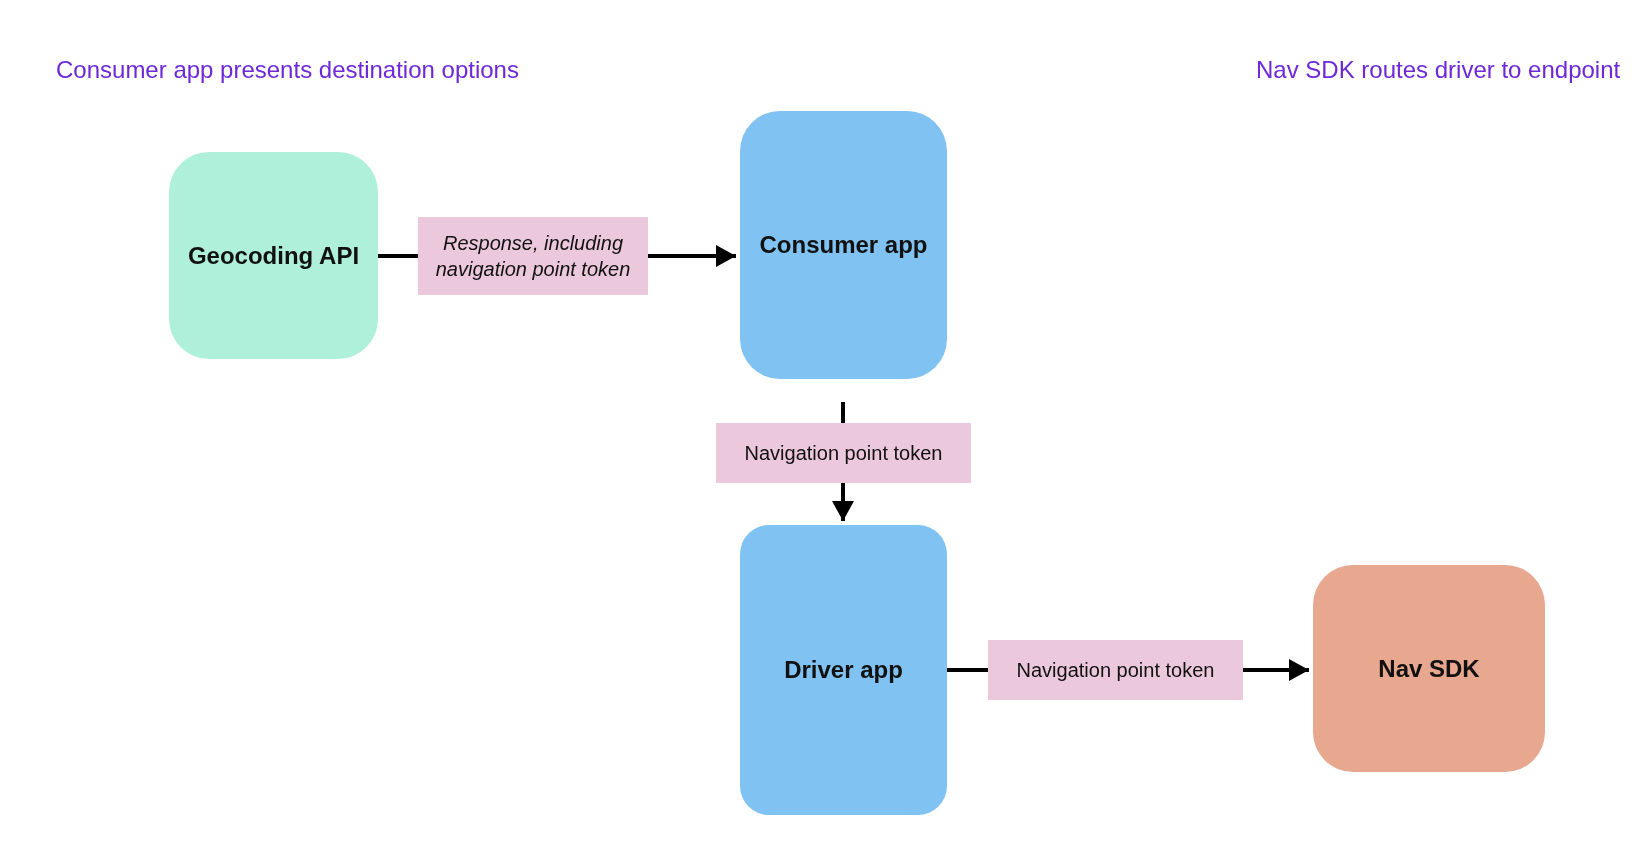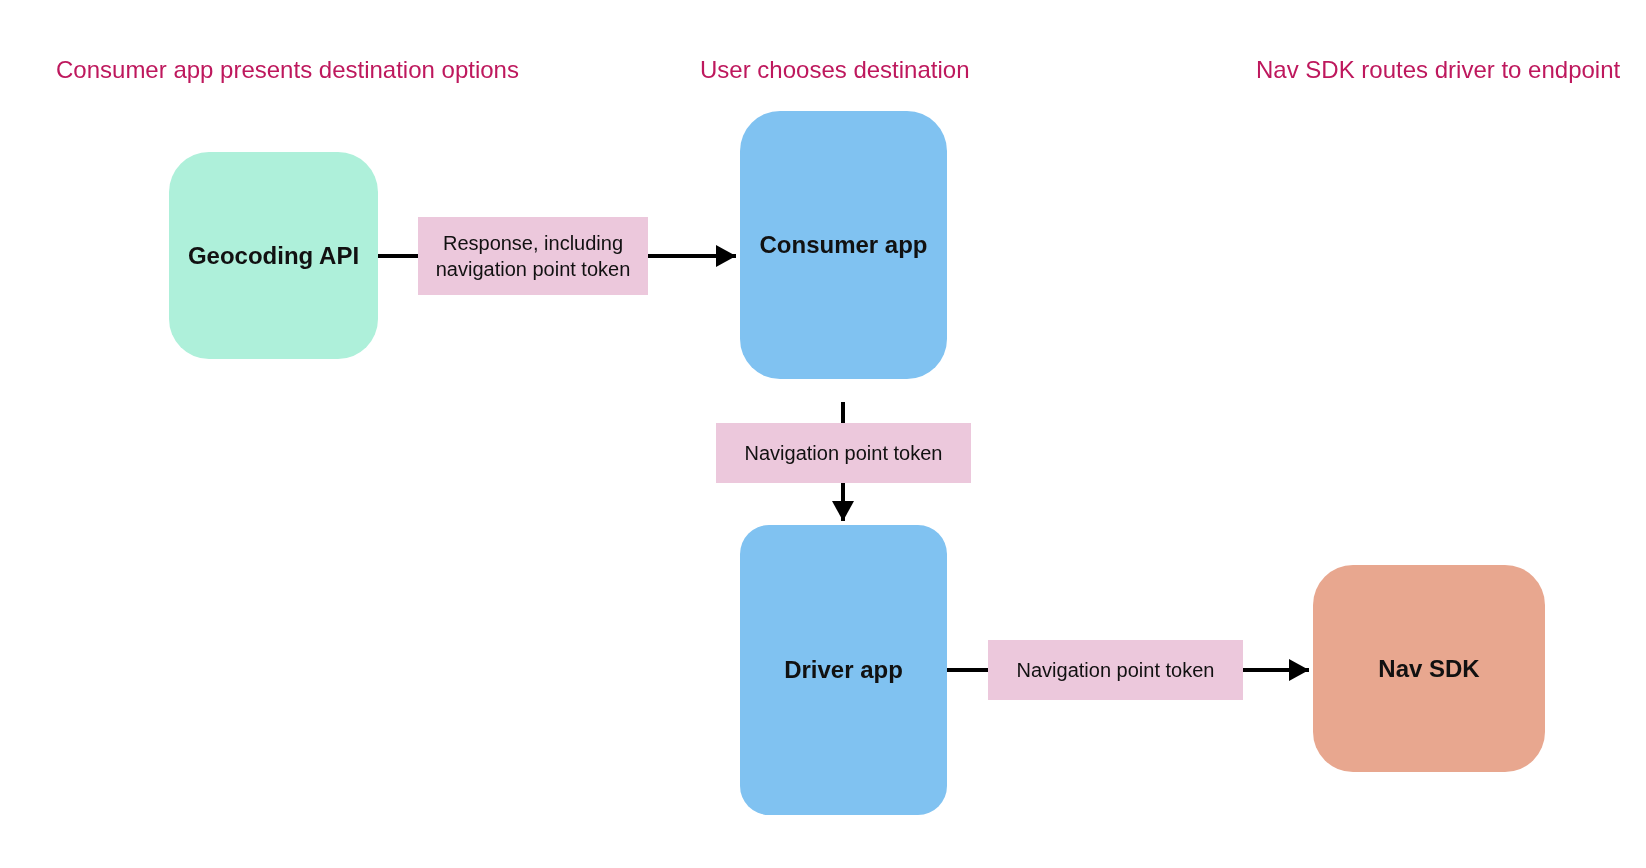--- a/index.html
+++ b/index.html
@@ -12,21 +12,21 @@
     position: relative;
     width: 1646px;
     height: 868px;
     background: #ffffff;
     overflow: hidden;
   }
   .stage-label {
     position: absolute;
     font-size: 24px;
     font-weight: 400;
-    color: #be185d;
+    color: #6d28d9;
     white-space: nowrap;
     line-height: 28px;
   }
   .node {
     position: absolute;
     border-radius: 40px;
     display: flex;
     align-items: center;
     justify-content: center;
     text-align: center;
@@ -50,35 +50,34 @@
     left: 0;
     top: 0;
     width: 1646px;
     height: 868px;
   }
   #node-geocoding-api { left: 169px; top: 152px; width: 209px; height: 207px; }
   #node-consumer-app  { left: 740px; top: 111px; width: 207px; height: 268px; }
   #node-driver-app    { left: 740px; top: 525px; width: 207px; height: 290px; border-radius: 29px; }
   #node-nav-sdk       { left: 1313px; top: 565px; width: 232px; height: 207px; }
 
-  #edge-label-response { left: 418px; top: 217px; width: 230px; height: 78px; padding: 0 12px; box-sizing: border-box; }
+  #edge-label-response { left: 418px; top: 217px; width: 230px; height: 78px; padding: 0 12px; box-sizing: border-box; font-style: italic; }
   #edge-label-token-1  { left: 716px; top: 423px; width: 255px; height: 60px; }
   #edge-label-token-2  { left: 988px; top: 640px; width: 255px; height: 60px; }
 
   #stage-label-1 { left: 56px;   top: 56px; }
   #stage-label-2 { left: 700px;  top: 56px; }
   #stage-label-3 { left: 1208px; top: 56px; margin-left: 48px; }
 </style>
 </head>
 <body>
 
 <div class="canvas">
 
   <div class="stage-label" id="stage-label-1">Consumer app presents destination options</div>
-  <div class="stage-label" id="stage-label-2">User chooses destination</div>
   <div class="stage-label" id="stage-label-3">Nav SDK routes driver to endpoint</div>
 
   <svg class="arrow-layer" width="1646" height="868" viewBox="0 0 1646 868">
     <defs>
       <marker id="arrowhead" viewBox="0 0 5 5.5" refX="5" refY="2.75" markerWidth="5" markerHeight="5.5" orient="auto" markerUnits="strokeWidth">
         <path d="M0,0 L5,2.75 L0,5.5 Z" fill="#000000"></path>
       </marker>
     </defs>
     <line x1="378" y1="256" x2="418" y2="256" stroke="#000000" stroke-width="4"></line>
     <line x1="648" y1="256" x2="736" y2="256" stroke="#000000" stroke-width="4" marker-end="url(#arrowhead)"></line>

